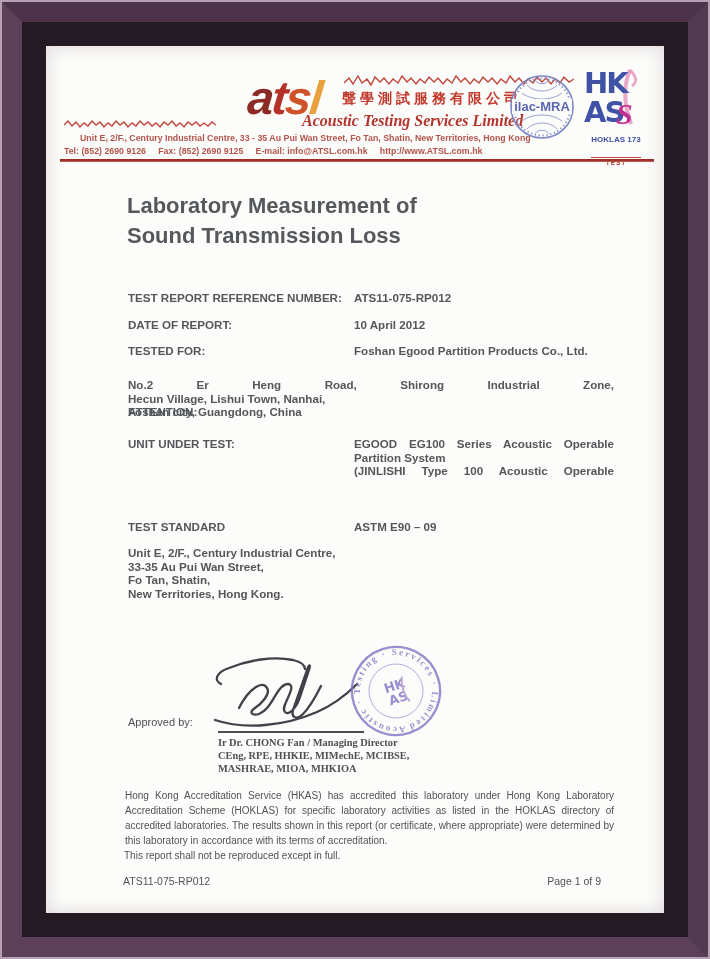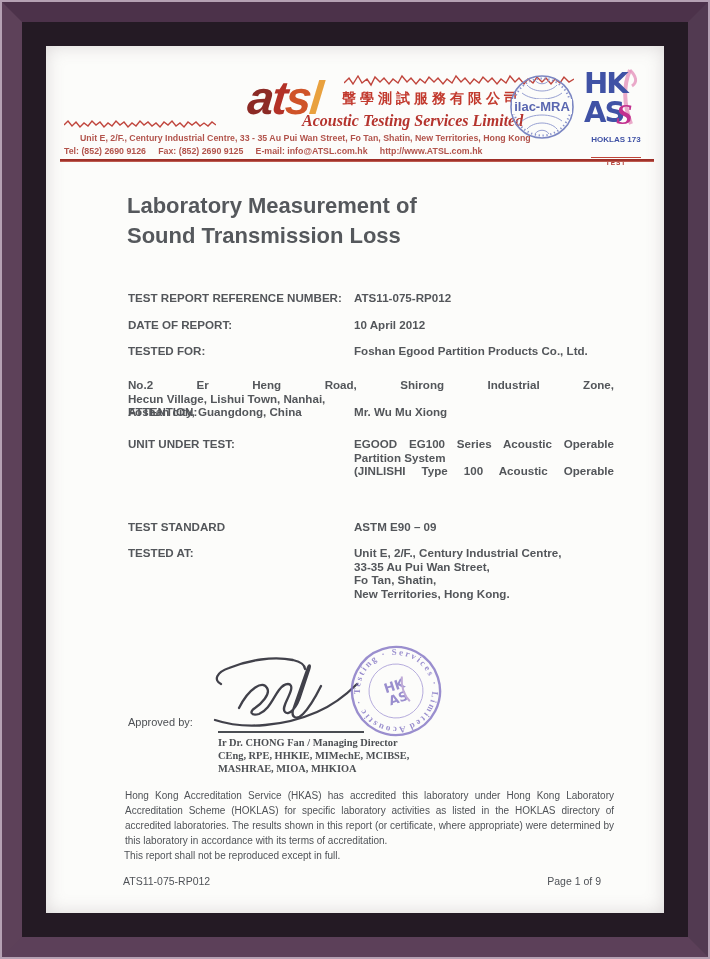--- a/index.html
+++ b/index.html
@@ -122,36 +122,34 @@
     <div class="row" style="top:332px;flex-direction:column;">
       <div class="lbl"></div>
       <div class="val">
         <div class="just">No.2 Er Heng Road, Shirong Industrial Zone,</div>
         <div>Hecun Village, Lishui Town, Nanhai,</div>
         <div>Foshan city, Guangdong, China</div>
       </div>
     </div>
     <div class="row" style="top:359px;align-items:center;">
       <div class="lbl">ATTENTION:</div>
-      <div class="val">Mr. Wu Mu Xiong</div>
     </div>
     <div class="row" style="top:391px;">
       <div class="lbl">UNIT UNDER TEST:</div>
       <div class="val">
         <div class="just">EGOOD EG100 Series Acoustic Operable</div>
         <div>Partition System</div>
         <div class="just">(JINLISHI Type 100 Acoustic Operable</div>
       </div>
     </div>
     <div class="row" style="top:474px;">
       <div class="lbl">TEST STANDARD</div>
       <div class="val">ASTM E90 – 09</div>
     </div>
     <div class="row" style="top:500px;">
-      <div class="lbl">TESTED AT:</div>
       <div class="val">
         <div>Unit E, 2/F., Century Industrial Centre,</div>
         <div>33-35 Au Pui Wan Street,</div>
         <div>Fo Tan, Shatin,</div>
         <div>New Territories, Hong Kong.</div>
       </div>
     </div>
 
     <svg class="abs" style="left:159px;top:602px;" width="162" height="88" viewBox="0 0 162 88">
       <g fill="none" stroke="#41414a" stroke-width="2.3" stroke-linecap="round">

